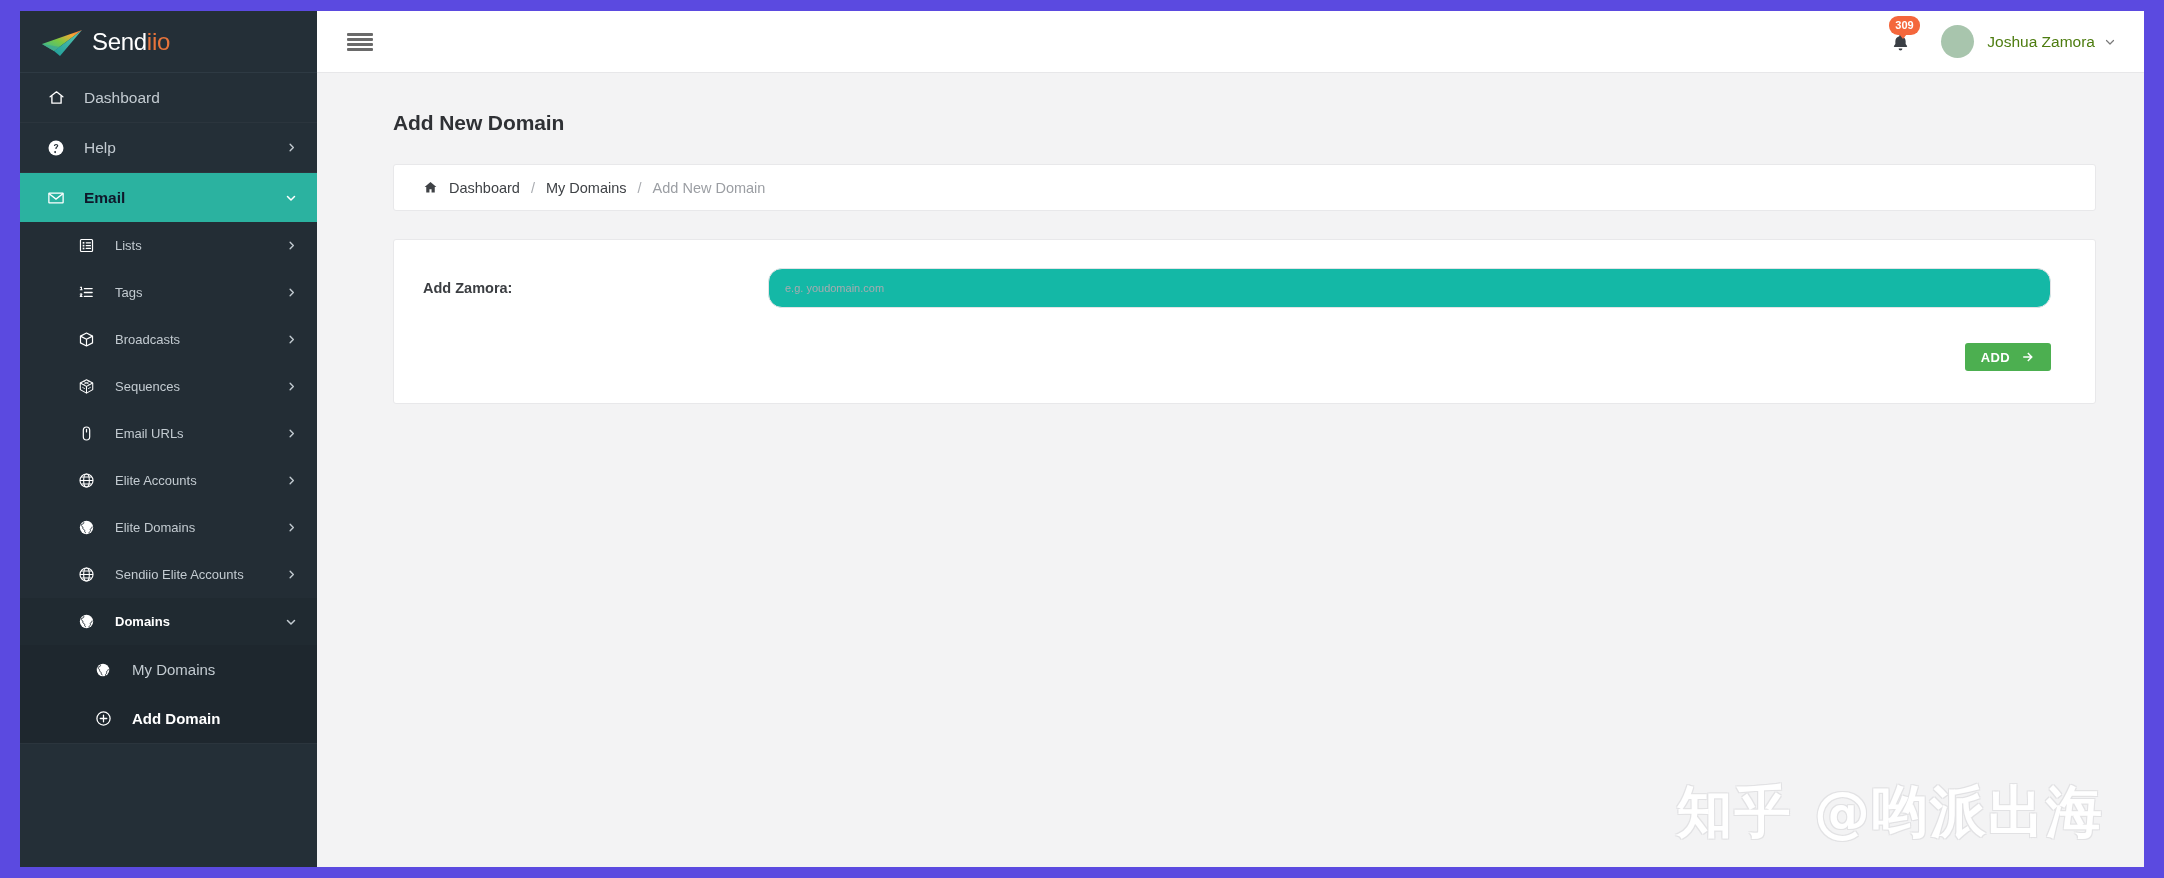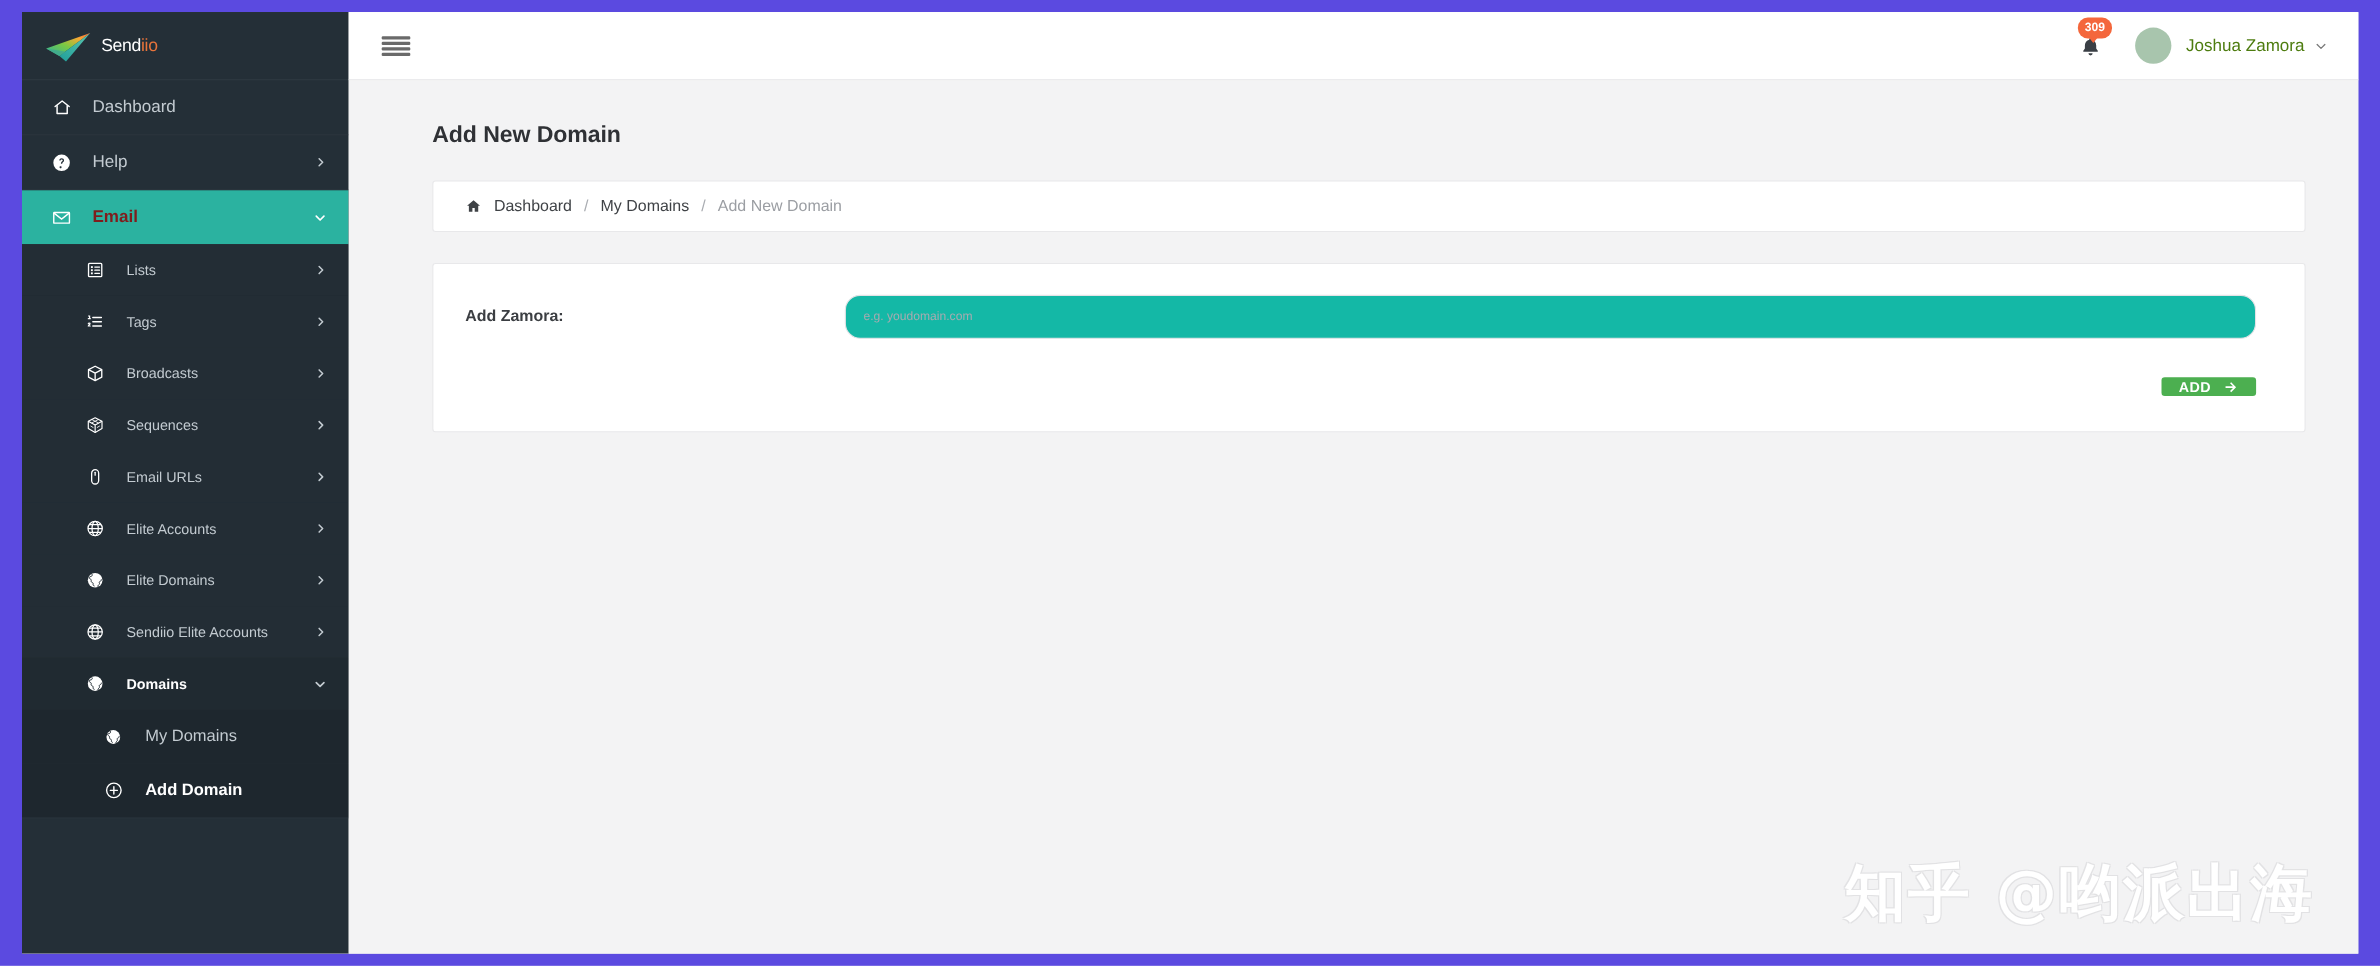--- a/index.html
+++ b/index.html
@@ -41,21 +41,21 @@
     height: 62px;
     flex: 0 0 62px;
     display: flex;
     align-items: center;
     padding-left: 20px;
     border-bottom: 1px solid #2e3a43;
     background: #242f37;
   }
   .brand-logo { width: 46px; height: 30px; margin-right: 6px; flex: 0 0 46px; }
   .brand-text {
-    font-size: 16px;
+    font-size: 24px;
     letter-spacing: -0.3px;
     font-weight: 400;
     text-align: center;
   }
   .brand-text .b-w { color: #ffffff; }
   .brand-text .b-o { color: #e8743b; }
 
   .nav {
     flex: 1 1 auto;
     overflow: hidden;
@@ -84,21 +84,21 @@
   .nav-item .ni-label { flex: 1 1 auto; white-space: nowrap; }
   .nav-item .ni-chevron {
     flex: 0 0 auto;
     color: #c3cbd1;
     display: flex;
     align-items: center;
   }
 
   .nav-item.active-email {
     background: #2bb2a0;
-    color: #7f1d1d;
+    color: #0f172a;
     font-weight: 700;
     justify-content: flex-end;
   }
   .nav-item.active-email .ni-chevron { color: #ffffff; }
 
   
   .nav-item.lvl2 {
     padding-left: 55px;
     height: 47px;
     background: #232d35;
@@ -302,21 +302,21 @@
 
   .form-actions {
     display: flex;
     justify-content: flex-end;
   }
   .add-btn {
     background: #4caf50;
     color: #ffffff;
     border: none;
     border-radius: 3px;
-    height: 17px;
+    height: 28px;
     padding: 0 16px;
     font-size: 13px;
     font-weight: 700;
     letter-spacing: 0.4px;
     display: inline-flex;
     align-items: center;
     gap: 11px;
     cursor: pointer;
     font-family: "Liberation Sans", sans-serif;
   }

